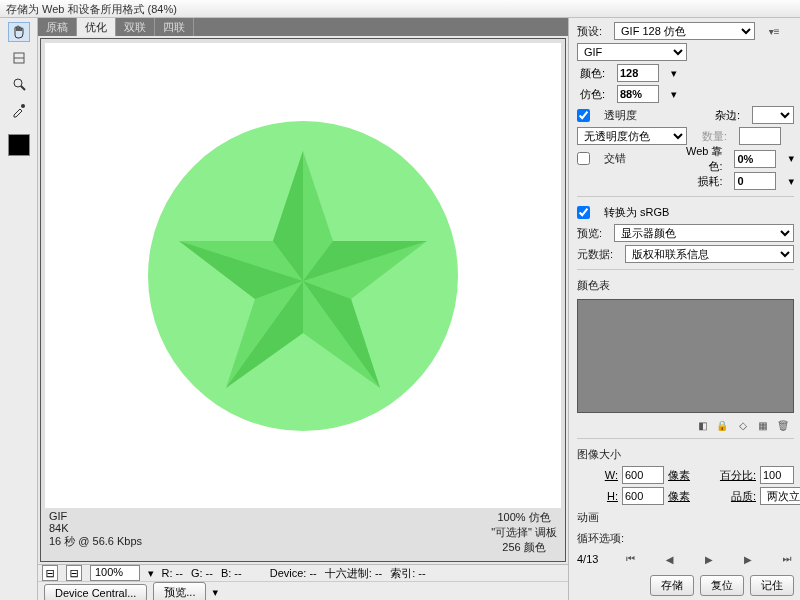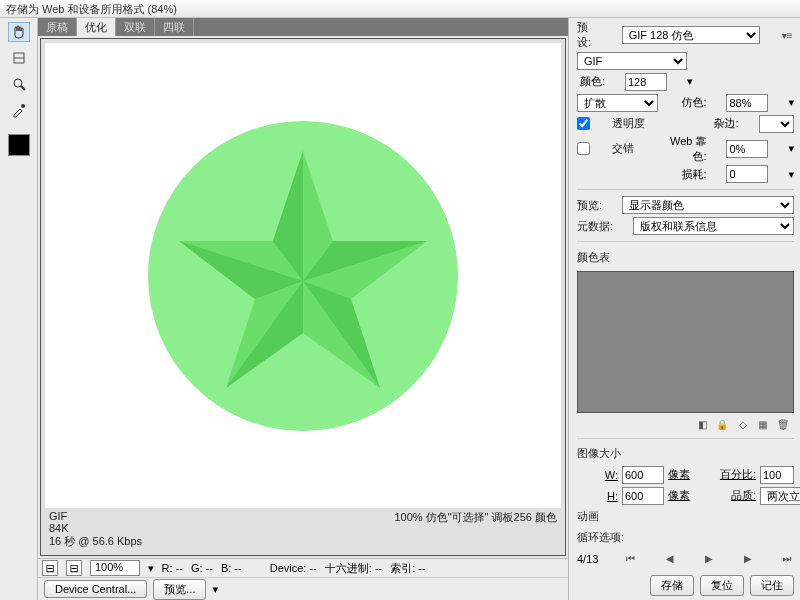--- a/index.html
+++ b/index.html
@@ -14,36 +14,36 @@
 .canvaswrap { flex: 0 0 530px; display: flex; flex-direction: column; background: #ececec; }
 .tabs { height: 18px; display: flex; background: #777; color: #eee; font-size: 11px; align-items: stretch; }
 .tab { padding: 2px 8px; border-right: 1px solid #999; color: #ddd; }
 .tab.active { background: #ececec; color: #222; }
 .canvas-outer { flex: 1; padding: 2px; background: #e8e8e8; }
 .canvas-frame { width: 100%; height: 100%; background: #e0e0e0; border: 1px solid #555; padding: 4px; }
 .canvas { width: 100%; height: 465px; background: #fff; position: relative; }
 .star-circle { position: absolute; left: 50%; top: 50%; transform: translate(-50%,-50%); }
 .info { font-size: 11px; color: #222; padding: 2px 4px; display: flex; justify-content: space-between; }
 .info .left { display: flex; flex-direction: column; }
-.info .right { text-align: center; display: flex; flex-direction: row; }
+.info .right { text-align: center; display: flex; flex-direction: column; }
 .bottombar { height: 20px; background: #ececec; border-top: 1px solid #bbb; display: flex; align-items: center; gap: 8px; padding: 0 4px; font-size: 11px; }
 .bottombar .sq { width: 16px; height: 16px; border: 1px solid #888; display: flex; align-items: center; justify-content: center; background: #fff; }
 .bottombar .pct { width: 50px; height: 16px; border: 1px solid #888; background: #fff; padding: 0 4px; }
 .devicebar { height: 24px; background: #ececec; display: flex; align-items: center; gap: 6px; padding: 0 6px; border-top: 1px solid #ccc; }
 .btn { background: linear-gradient(#fefefe,#e4e4e4); border: 1px solid #8a8a8a; padding: 2px 10px; font-size: 11px; border-radius: 3px; }
 .panel { flex: 1; background: #ececec; border-left: 1px solid #bbb; padding: 4px 6px 4px 8px; display: flex; flex-direction: column; gap: 3px; font-size: 11px; overflow: hidden; }
-.row { display: flex; align-items: center; gap: 20px; min-height: 18px; }
+.row { display: flex; align-items: center; gap: 12px; min-height: 18px; }
 .lbl { color: #222; }
 .lblr { text-align: right; min-width: 28px; display: inline-block; }
 .lbl-dim { color: #999; }
 select, input[type=text] { border: 1px solid #848484; background: #fff; height: 18px; font-size: 11px; padding: 0 2px; }
 input[type=checkbox] { margin-right: 2px; }
 .sel-wide { width: 141px; }
 .sel-med { width: 110px; }
-.num { width: 42px; }
+.num { width: 42px; font-weight: bold; }
 .hr { border-top: 1px solid #c8c8c8; margin: 3px 0; }
 .ctable { width: 100%; height: 160px; background: #868686; border: 1px solid #555; margin: 2px 0; }
 .ctable-tools { height: 16px; display: flex; justify-content: flex-end; gap: 6px; align-items: center; padding: 0 4px; }
 .mini { width: 14px; height: 14px; display:inline-flex; align-items:center; justify-content:center; font-size:10px; color:#555; }
 .sizegrid { display: grid; grid-template-columns: auto 42px auto auto 34px; gap: 3px 4px; align-items: center; }
 .actions { display: flex; gap: 6px; justify-content: flex-end; margin-top: 4px; }
 .actbtn { width: 44px; }
 .underline { text-decoration: underline; }
 </style>
 </head>
@@ -139,41 +139,49 @@
       <span class="mini">▾≡</span>
     </div>
     <div class="row">
       <select class="sel-med"><option>GIF</option></select>
     </div>
     <div class="row">
       <span class="lblr">颜色:</span>
       <input type="text" class="num" value="128" style="">▾
     </div>
     <div class="row">
-      <select class="sel-med"><option>扩散</option></select>
       <span class="lblr">仿色:</span>
       <input type="text" class="num" value="88%" style="">▾
     </div>
     <div class="row">
       <input type="checkbox" checked="" style="">
       <span class="lbl" style="width:96px">透明度</span>
       <span class="lblr">杂边:</span>
       <select class="num"><option></option></select>
     </div>
     <div class="row">
+      <select class="sel-med"><option>无透明度仿色</option></select>
+      <span class="lblr lbl-dim">数量:</span>
+      <input type="text" class="num" disabled="" style="">
+    </div>
+    <div class="row">
       <input type="checkbox" style="">
       <span class="lbl" style="width:96px">交错</span>
       <span class="lblr" style="min-width:48px">Web 靠色:</span>
       <input type="text" class="num" value="0%" style="">▾
     </div>
     <div class="row" style="justify-content:flex-end">
       <span class="lblr">损耗:</span>
       <input type="text" class="num" value="0" style="">▾
     </div>
     <div class="hr"></div>
+    <div class="row">
+      <input type="checkbox" checked="" style="">
+      <span>转换为 sRGB</span>
+    </div>
     <div class="row">
       <span class="lbl">预览:</span>
       <select style="flex:1"><option>显示器颜色</option></select>
     </div>
     <div class="row">
       <span class="lbl">元数据:</span>
       <select style="flex:1"><option>版权和联系信息</option></select>
     </div>
     <div class="hr"></div>
     <div class="row">

